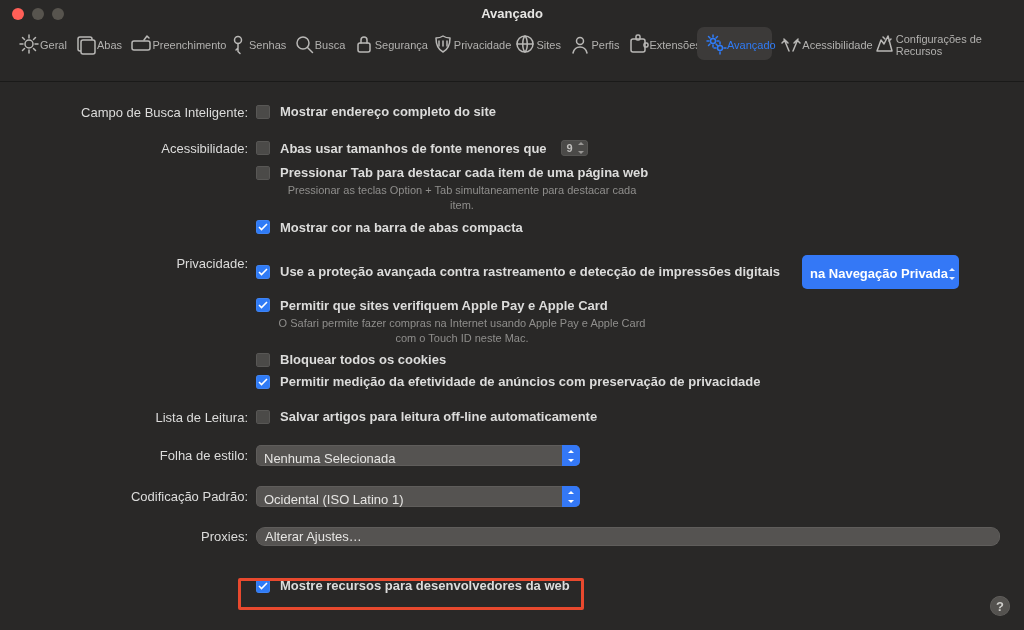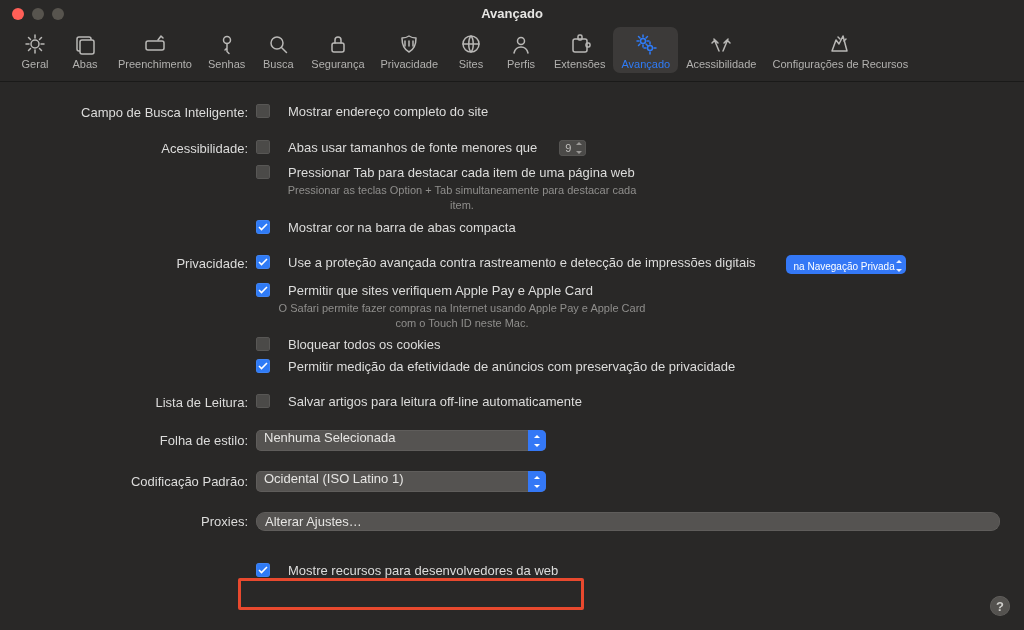--- a/index.html
+++ b/index.html
@@ -47,21 +47,21 @@
   
   .toolbar {
     height: 55px;
     display: flex;
     align-items: flex-start;
     padding: 0 10px 2px;
     gap: 0;
     border-bottom: 1px solid #1a1a19;
   }
   .toolbar-item {
-    display: flex; flex-direction: column;
+    display: flex; flex-direction: row;
     align-items: center; justify-content: space-between;
     min-width: 50px;
     padding: 4px 8px 3px;
     border-radius: 7px;
     color: #b9b8b6;
     cursor: default;
   }
   .toolbar-item.active {
     background: var(--toolbar-active-bg);
     color: var(--accent);
@@ -84,21 +84,21 @@
     width: 232px;
     text-align: right;
     padding-right: 8px;
     padding-top: 1px;
     color: var(--text);
     flex-shrink: 0;
   }
   .row-body { flex: 1; display:flex; flex-direction: column; gap: 3px; }
   .sep { height: 16px; }
 
-  .check-line { display: flex; gap: 18px; }
+  .check-line { display: flex; align-items: center; gap: 10px; font-weight: bold; }
   .check-sub { font-size: 11px; color: var(--muted); margin-left: 21px; max-width: 370px; line-height: 1.35; text-align: center; }
 
   .checkbox {
     width: 14px; height: 14px;
     border-radius: 3px;
     background: #4b4a48;
     flex-shrink: 0;
     display:flex; align-items:center; justify-content:center;
     box-shadow: inset 0 0 0 0.5px rgba(255,255,255,0.15);
   }
@@ -114,29 +114,29 @@
     padding: 0 3px 0 6px; height:16px;
     font-size:11px; color:#c0bfbd; margin-left:4px;
     box-shadow: inset 0 0 0 0.5px rgba(255,255,255,0.12);
   }
   .mini-select .chev { margin-left:4px; }
 
   .popup-blue {
     display:inline-flex; align-items:center;
     background: var(--sel-blue);
     color:#fff; border-radius:5px;
-    padding: 4px 3px 0 8px; height:19px;
-    font-size:10px; margin-left:12px;
+    padding: 4px 3px 0 8px; height:34px;
+    font-size:13px; margin-left:12px;
   }
   .popup-blue .chev2 { background:rgba(255,255,255,0); padding-left:6px; }
 
   .select-long {
-    width: 290px; height: 21px;
+    width: 324px; height: 21px;
     background:#555351; border-radius:5px;
-    display:flex; align-items:flex-start;
+    display:flex; align-items:flex-end;
     padding-left:8px; color:#e6e5e3;
     position:relative;
     box-shadow: inset 0 0 0 0.5px rgba(255,255,255,0.12);
   }
   .select-long .endcap {
     position:absolute; right:0; top:0; bottom:0; width:18px;
     background: var(--sel-blue);
     border-radius: 0 5px 5px 0;
     display:flex; align-items:center; justify-content:center;
   }

